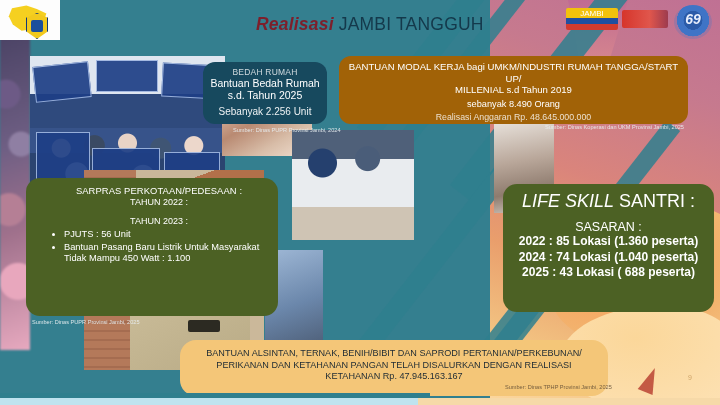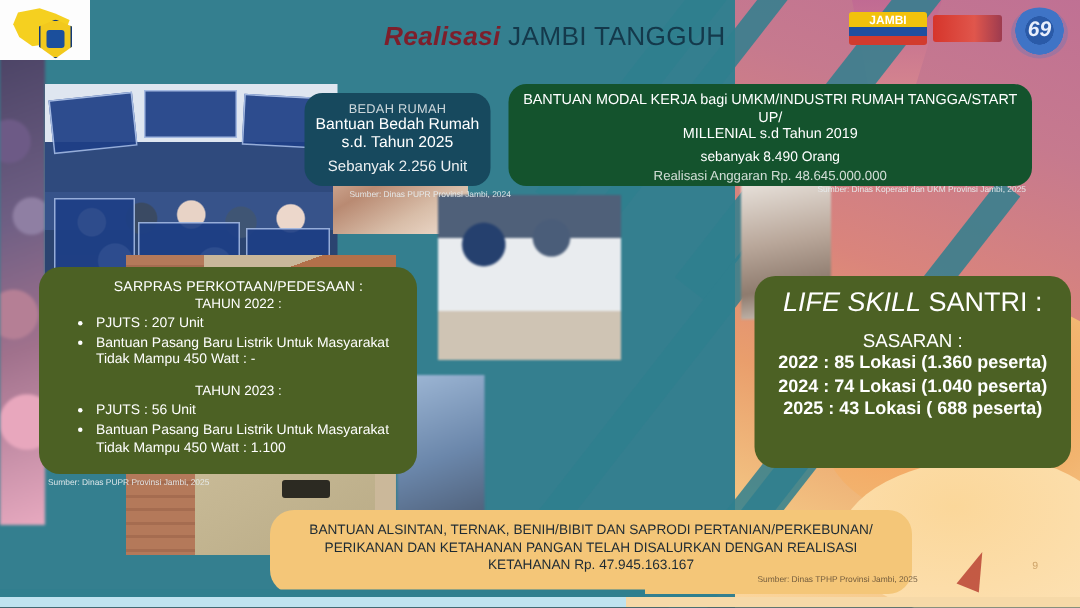--- a/index.html
+++ b/index.html
@@ -50,21 +50,21 @@
     white-space:nowrap;color:#17384a;
   }
   .slide-title .rea{color:#7d1f2b;font-style:italic;font-weight:bold;}
   .slide-title .tang{color:#14394b;font-weight:400;}
 
   .logo-cluster{position:absolute;right:4px;top:2px;height:40px;width:150px;}
   .lg-jambi{
     position:absolute;left:0;top:6px;width:52px;height:22px;
     background:linear-gradient(#f2c20c 0 45%,#1f4fa0 45% 72%,#d23b2e 72% 100%);
     border-radius:2px;font-size:8px;color:#fff;text-align:center;line-height:11px;
-    font-weight:bold;overflow:hidden;
+    font-weight:normal;overflow:hidden;
   }
   .lg-red{
     position:absolute;left:56px;top:8px;width:46px;height:18px;
     background:linear-gradient(90deg,#d6352b,#e0564c 60%,#9d3b4f);
     border-radius:2px;
   }
   .lg-69{
     position:absolute;left:108px;top:3px;width:38px;height:34px;
     border-radius:50%;
     background:radial-gradient(circle at 50% 45%,#2a5aa8 0 35%,#3f74c6 36% 60%,rgba(63,116,198,.25) 61% 100%);
@@ -194,21 +194,21 @@
     left:203px;top:62px;width:124px;height:62px;background:#17495e;
     border-radius:12px;color:#ffffff;text-align:center;
     padding:5px 6px 0;line-height:1.18;
   }
   .box-bedah .t1{font-size:8.5px;opacity:.78;letter-spacing:.2px;}
   .box-bedah .t2{font-size:10.5px;}
   .box-bedah .t3{font-size:10.5px;}
   .box-bedah .t4{font-size:10px;margin-top:4px;opacity:.92;}
 
   .box-modal{
-    left:339px;top:56px;width:349px;height:68px;background:#14532d;
+    left:339px;top:56px;width:349px;height:68px;background:#a16207;
     border-radius:12px;color:#ffffff;text-align:center;padding:5px 8px 0;line-height:1.2;
   }
   .box-modal .m1{font-size:9.6px;}
   .box-modal .m2{font-size:9.6px;}
   .box-modal .m3{font-size:9.2px;margin-top:3px;}
   .box-modal .m4{font-size:8.8px;opacity:.8;margin-top:2px;}
 
   .box-sarpras{
     left:26px;top:178px;width:252px;height:138px;background:#4c6124;
     border-radius:14px;color:#ffffff;padding:7px 8px 0 22px;
@@ -314,24 +314,20 @@
     <div class="m1">BANTUAN MODAL KERJA bagi UMKM/INDUSTRI RUMAH TANGGA/START UP/</div>
     <div class="m2">MILLENIAL s.d Tahun 2019</div>
     <div class="m3">sebanyak 8.490 Orang</div>
     <div class="m4">Realisasi Anggaran Rp. 48.645.000.000</div>
   </div>
   <div class="src src-kop">Sumber: Dinas Koperasi dan UKM Provinsi Jambi, 2025</div>
 
   <div class="box box-sarpras">
     <div class="hd">SARPRAS PERKOTAAN/PEDESAAN :</div>
     <div class="yr">TAHUN 2022 :</div>
-    <ul>
-      <li>PJUTS : 207 Unit</li>
-      <li>Bantuan Pasang Baru Listrik Untuk Masyarakat Tidak Mampu 450 Watt : -</li>
-    </ul>
     <div class="yr2">TAHUN 2023 :</div>
     <ul>
       <li>PJUTS : 56 Unit</li>
       <li>Bantuan Pasang Baru Listrik Untuk Masyarakat Tidak Mampu 450 Watt : 1.100</li>
     </ul>
   </div>
   <div class="src src-pupr25">Sumber: Dinas PUPR Provinsi Jambi, 2025</div>
 
   <div class="box box-life">
     <div class="lh"><i>LIFE SKILL</i><span> SANTRI :</span></div>

